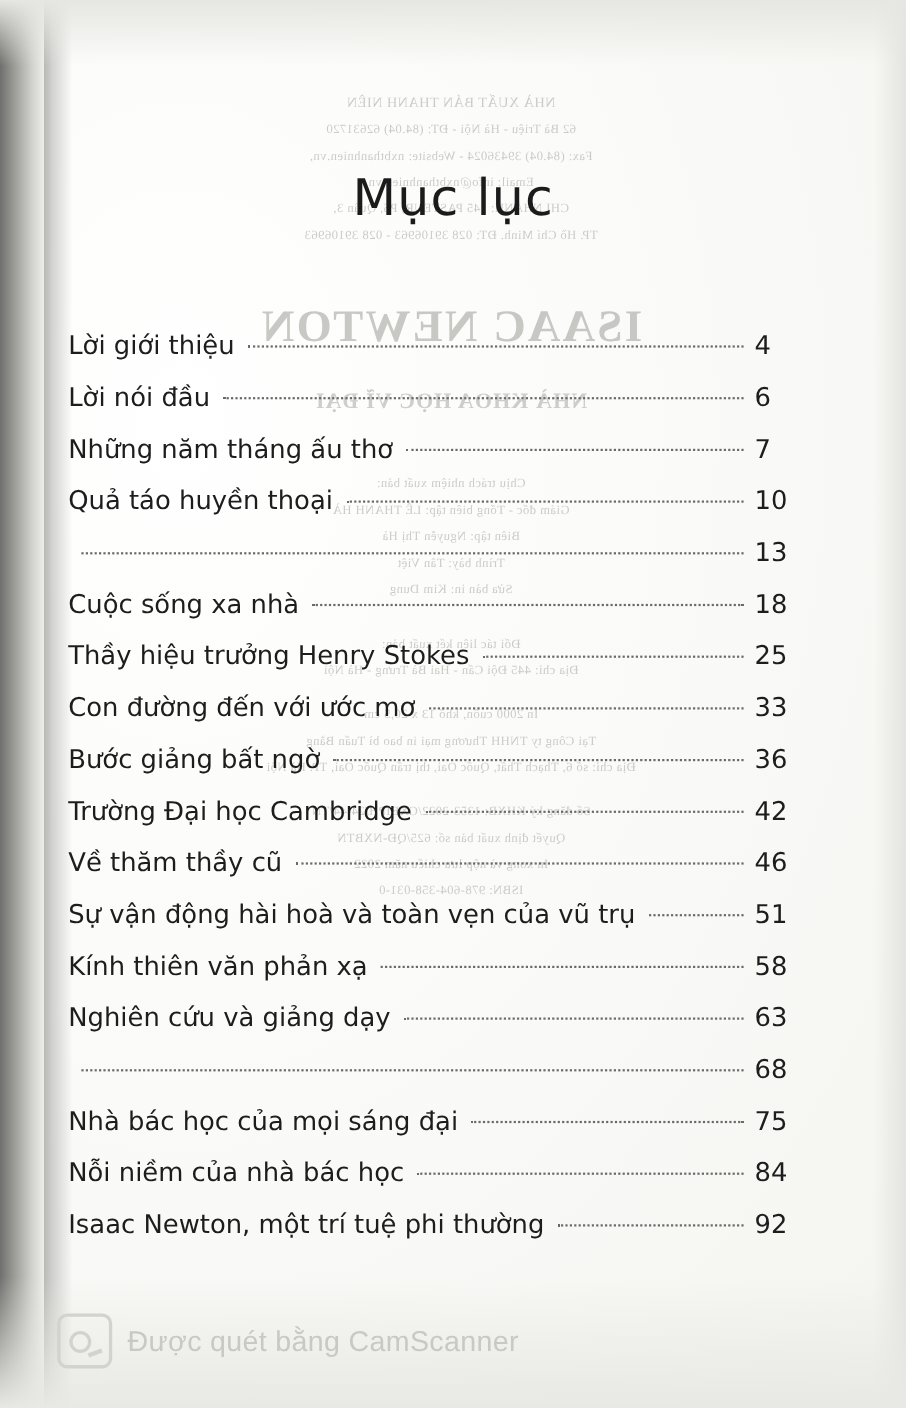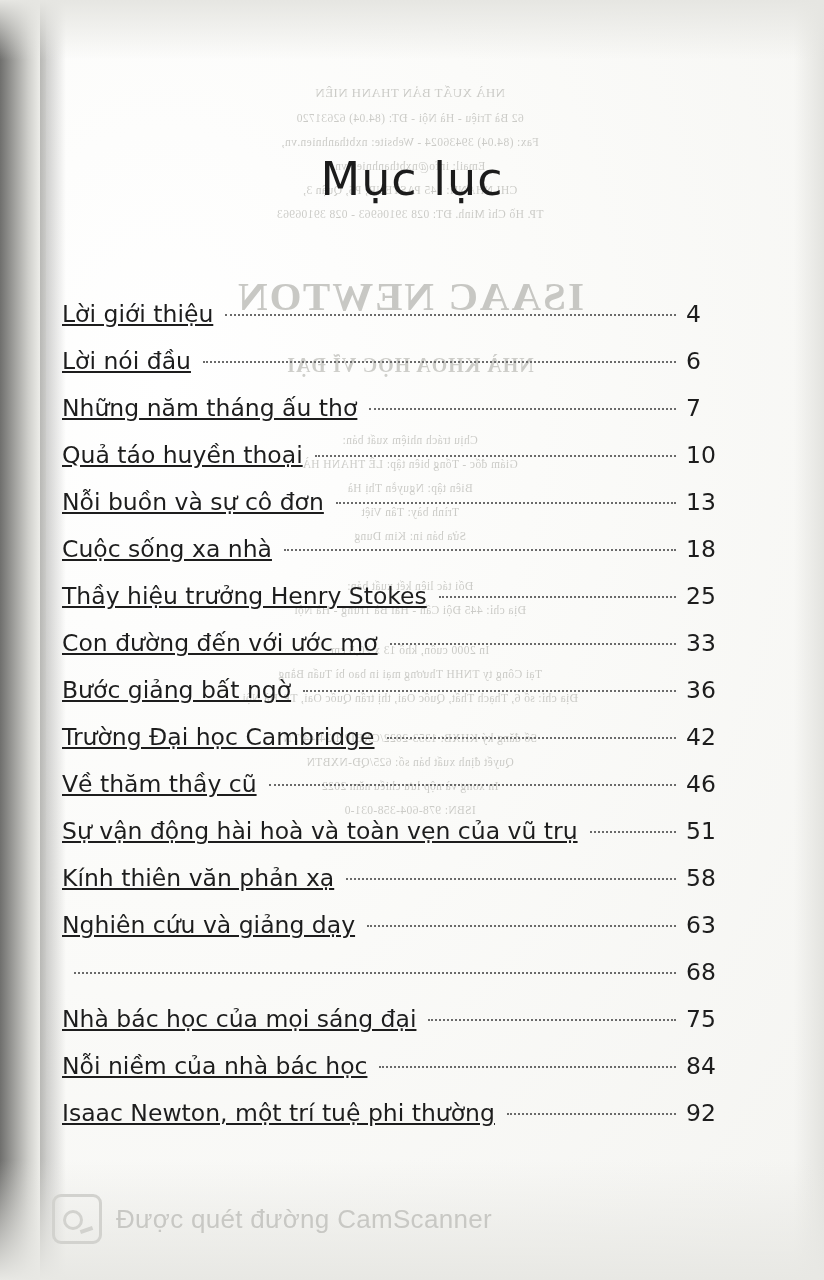--- a/index.html
+++ b/index.html
@@ -123,21 +123,20 @@
     display: flex;
     align-items: baseline;
     height: 47px;
     color: #1d1d1d;
     font-size: 23.5px;
     font-family: "DejaVu Sans", sans-serif;
   }
   .toc-label {
     white-space: nowrap;
     flex: 0 0 auto;
-    text-decoration: underline;
   }
   .toc-leader {
     flex: 1 1 auto;
     margin: 0 10px 0 12px;
     border-bottom: 2.5px dotted #6a6a6a;
     transform: translateY(-6px);
     min-width: 18px;
     height: 1px;
   }
   .toc-page {
@@ -245,21 +244,20 @@
           <span class="toc-label">Những năm tháng ấu thơ</span>
           <span class="toc-leader"></span>
           <span class="toc-page">7</span>
         </div>
         <div class="toc-row">
           <span class="toc-label">Quả táo huyền thoại</span>
           <span class="toc-leader"></span>
           <span class="toc-page">10</span>
         </div>
         <div class="toc-row">
-          <span class="toc-label">Nỗi buồn và sự cô đơn</span>
           <span class="toc-leader"></span>
           <span class="toc-page">13</span>
         </div>
         <div class="toc-row">
           <span class="toc-label">Cuộc sống xa nhà</span>
           <span class="toc-leader"></span>
           <span class="toc-page">18</span>
         </div>
         <div class="toc-row">
           <span class="toc-label">Thầy hiệu trưởng Henry Stokes</span>
@@ -318,15 +316,15 @@
         <div class="toc-row">
           <span class="toc-label">Isaac Newton, một trí tuệ phi thường</span>
           <span class="toc-leader"></span>
           <span class="toc-page">92</span>
         </div>
       </div>
   </div>
 
   <div id="watermark">
     <div class="wm-logo"></div>
-    <div class="wm-text">Được quét đường CamScanner</div>
+    <div class="wm-text">Được quét bằng CamScanner</div>
   </div>
 </div>
 
 </body></html>

